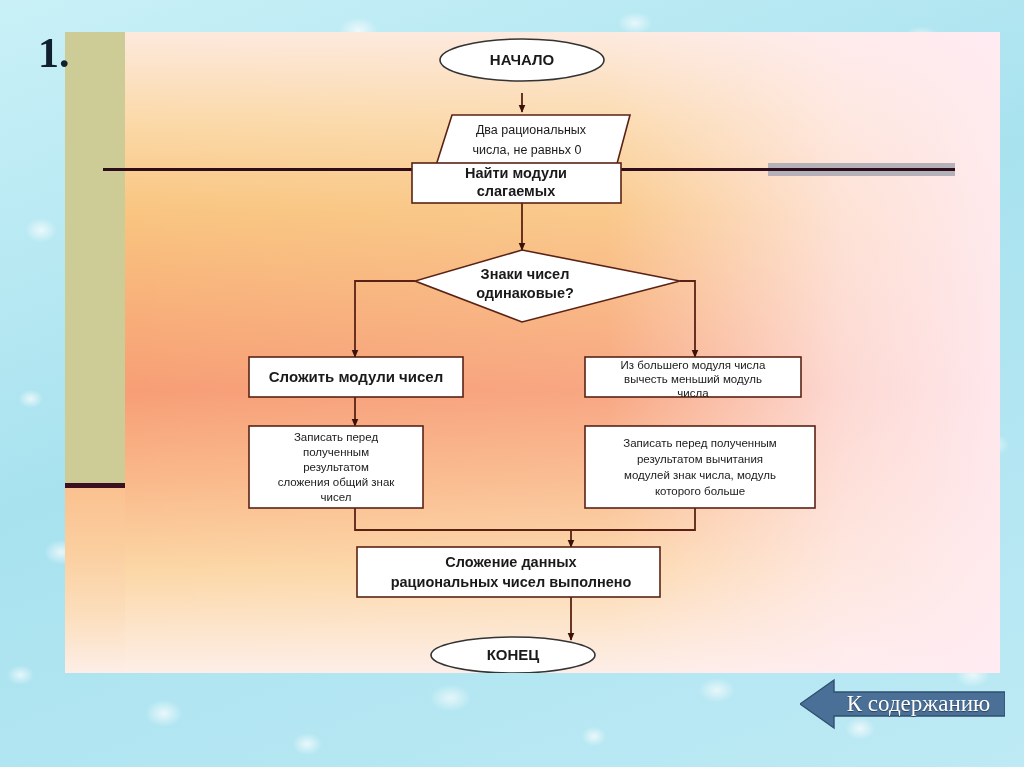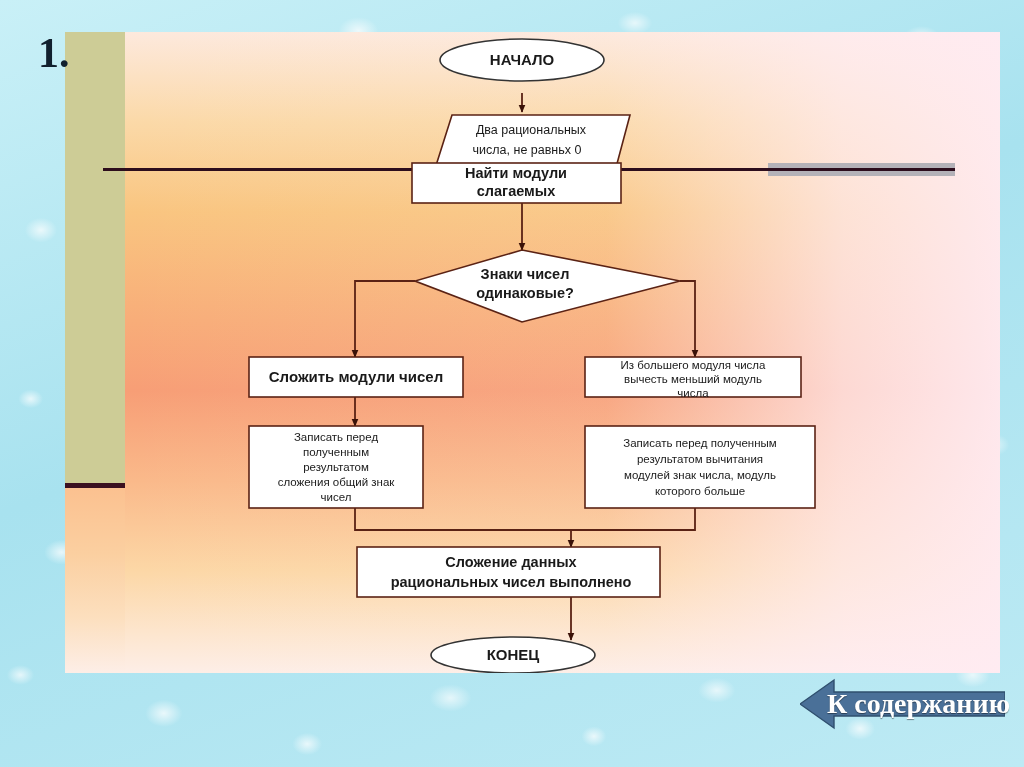--- a/index.html
+++ b/index.html
@@ -186,22 +186,22 @@
     left: 0;
     top: 0;
     width: 205px;
     height: 52px;
     display: flex;
     align-items: center;
     justify-content: center;
     padding-left: 32px;
     box-sizing: border-box;
     font-family: "Liberation Serif", serif;
-    font-size: 28px;
-    font-weight: bold;
+    font-size: 23px;
+    font-weight: normal;
     color: #ffffff;
     text-shadow: 0 1px 1px rgba(0,0,0,.45);
     pointer-events: none;
     white-space: nowrap;
   }
 </style>
 </head>
 <body>
 
 <div id="slide">

